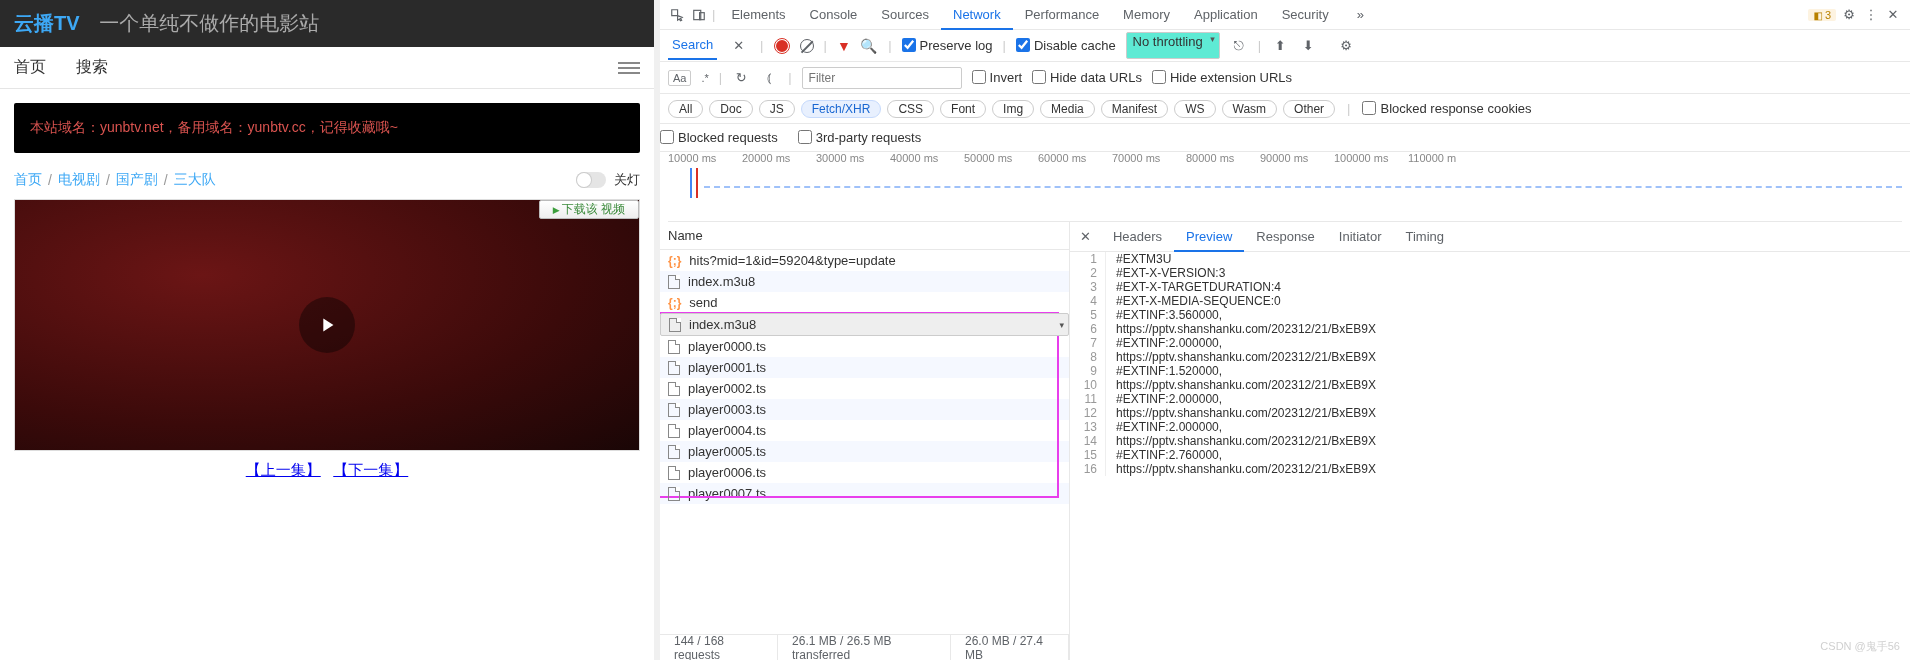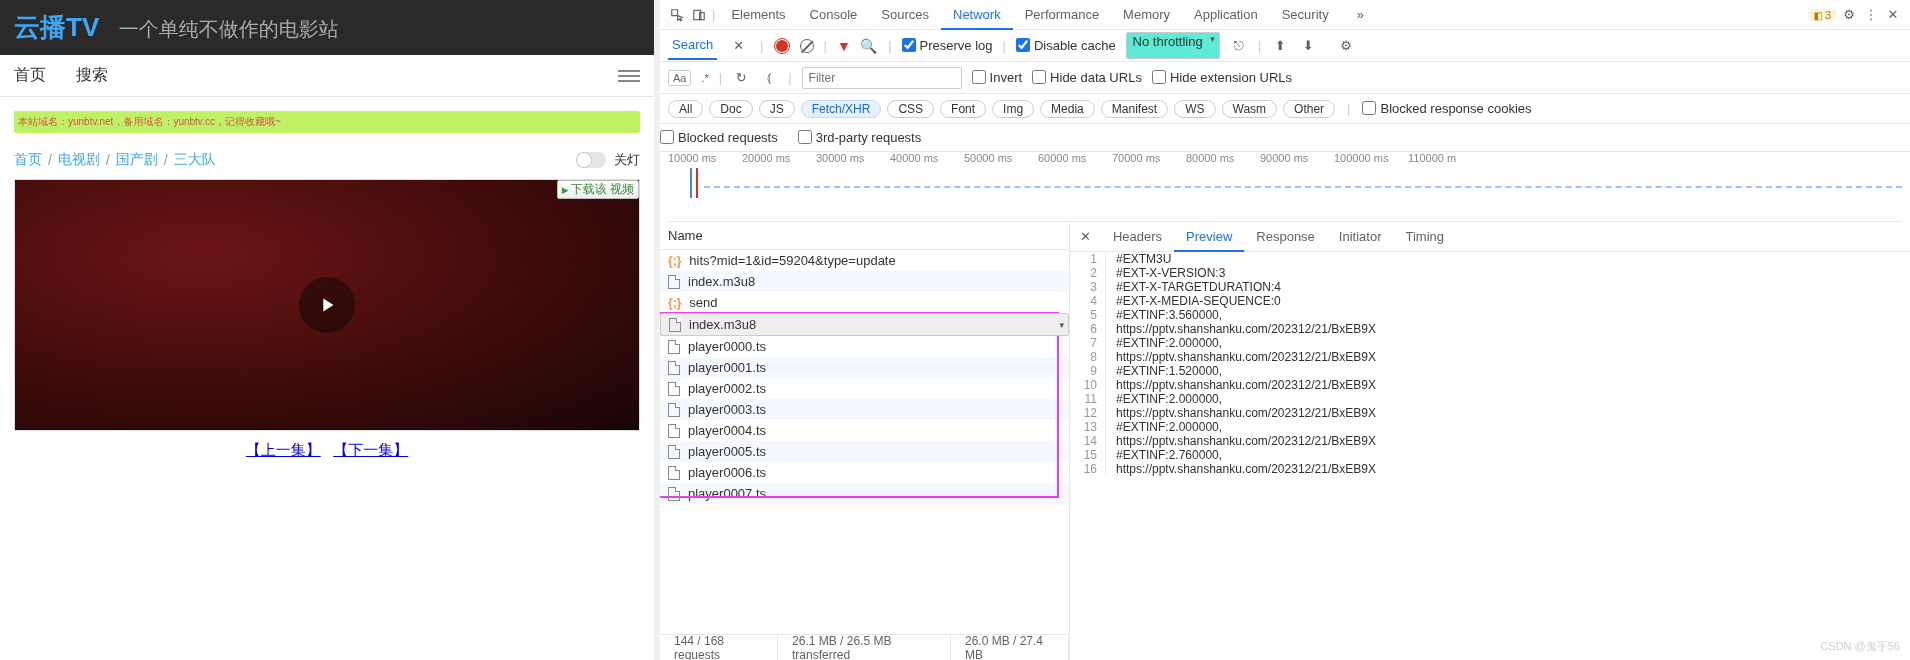--- a/index.html
+++ b/index.html
@@ -1,37 +1,37 @@
 <!DOCTYPE html>
 <html><head>
 <meta charset="utf-8">
 <style>
 * { box-sizing: border-box; margin: 0; padding: 0; font-family: "Segoe UI", "Microsoft YaHei", Arial, sans-serif; }
 body { display: flex; width: 1910px; height: 660px; font-size: 13px; color: #333; background: #fff; overflow: hidden; }
 
 
 .site { width: 660px; min-width: 660px; background: #fff; position: relative; border-right: 6px solid #f0f0f0; }
 .site-header { background: #2a2a2a; color: #ccc; padding: 10px 14px; }
-.site-logo { color: #3da8f5; font-size: 26px; font-weight: bold; display: inline-block; }
+.site-logo { color: #3da8f5; font-size: 20px; font-weight: bold; display: inline-block; }
 .site-tagline { color: #aaa; font-size: 20px; margin-left: 16px; }
 .site-nav { display: flex; align-items: center; padding: 10px 14px; border-bottom: 1px solid #e5e5e5; }
 .site-nav a { color: #333; font-size: 16px; margin-right: 30px; text-decoration: none; }
 .burger { margin-left: auto; width: 22px; }
 .burger div { height: 2px; background: #888; margin: 3px 0; }
-.site-alert { margin: 14px; padding: 4px; background: #bef264; color: #d9534f; font-size: 10px; border-radius: 2px; }
+.site-alert { margin: 14px; padding: 16px; background: #000000; color: #d9534f; font-size: 14px; border-radius: 2px; }
 .site-crumbs { padding: 4px 14px; display: flex; align-items: center; gap: 6px; color: #999; font-size: 14px; }
 .site-crumbs a { color: #3da8f5; text-decoration: none; }
 .toggle { margin-left: auto; width: 30px; height: 16px; border-radius: 8px; background: #e5e5e5; position: relative; }
 .toggle::after { content: ""; position: absolute; width: 14px; height: 14px; border-radius: 50%; background: #fff; top: 1px; left: 1px; box-shadow: 0 0 0 1px #ccc; }
 .toggle-label { font-size: 13px; color: #333; margin-left: 2px; }
 .player-box { margin: 6px 14px 4px; border: 1px solid #ddd; }
 .player { position: relative; height: 250px; background: radial-gradient(ellipse at 30% 30%, #6b1515, #3b0a0a 60%, #1a0606); }
 .play-circle { position: absolute; left: 50%; top: 50%; transform: translate(-50%, -50%); width: 56px; height: 56px; border-radius: 50%; background: rgba(0,0,0,.4); display: flex; align-items: center; justify-content: center; }
 .play-circle svg { fill: #fff; }
-.dl-badge { position: absolute; top: 0; right: 0; border: 1px solid #bbb; font-size: 12px; color: #3a8a3a; background: linear-gradient(#fff, #eee); padding: 0 4px; border-radius: 2px; }
+.dl-badge { position: absolute; top: 0; right: 0; border: 1px solid #bbb; font-size: 12px; color: #3a8a3a; background: linear-gradient(#fff, #eee); padding: 0 13px; border-radius: 2px; }
 .dl-badge::before { content: "▶"; font-size: 9px; margin-right: 2px; color: #3c9e3c; }
 .episode-links { text-align: center; color: #3da8f5; padding: 6px 0; font-size: 15px; }
 
 
 .devtools { flex: 1; display: flex; flex-direction: column; background: #fff; }
 .dt-row { display: flex; align-items: center; border-bottom: 1px solid #e8e8e8; }
 .dt-tabs { height: 30px; padding: 0 8px; gap: 4px; }
 .dt-tabs .icon { width: 18px; display: flex; justify-content: center; color: #5f6368; cursor: pointer; }
 .dt-tabs .tab { padding: 0 12px; height: 30px; line-height: 30px; color: #5f6368; cursor: pointer; }
 .dt-tabs .tab.active { color: #1a73e8; border-bottom: 2px solid #1a73e8; }

